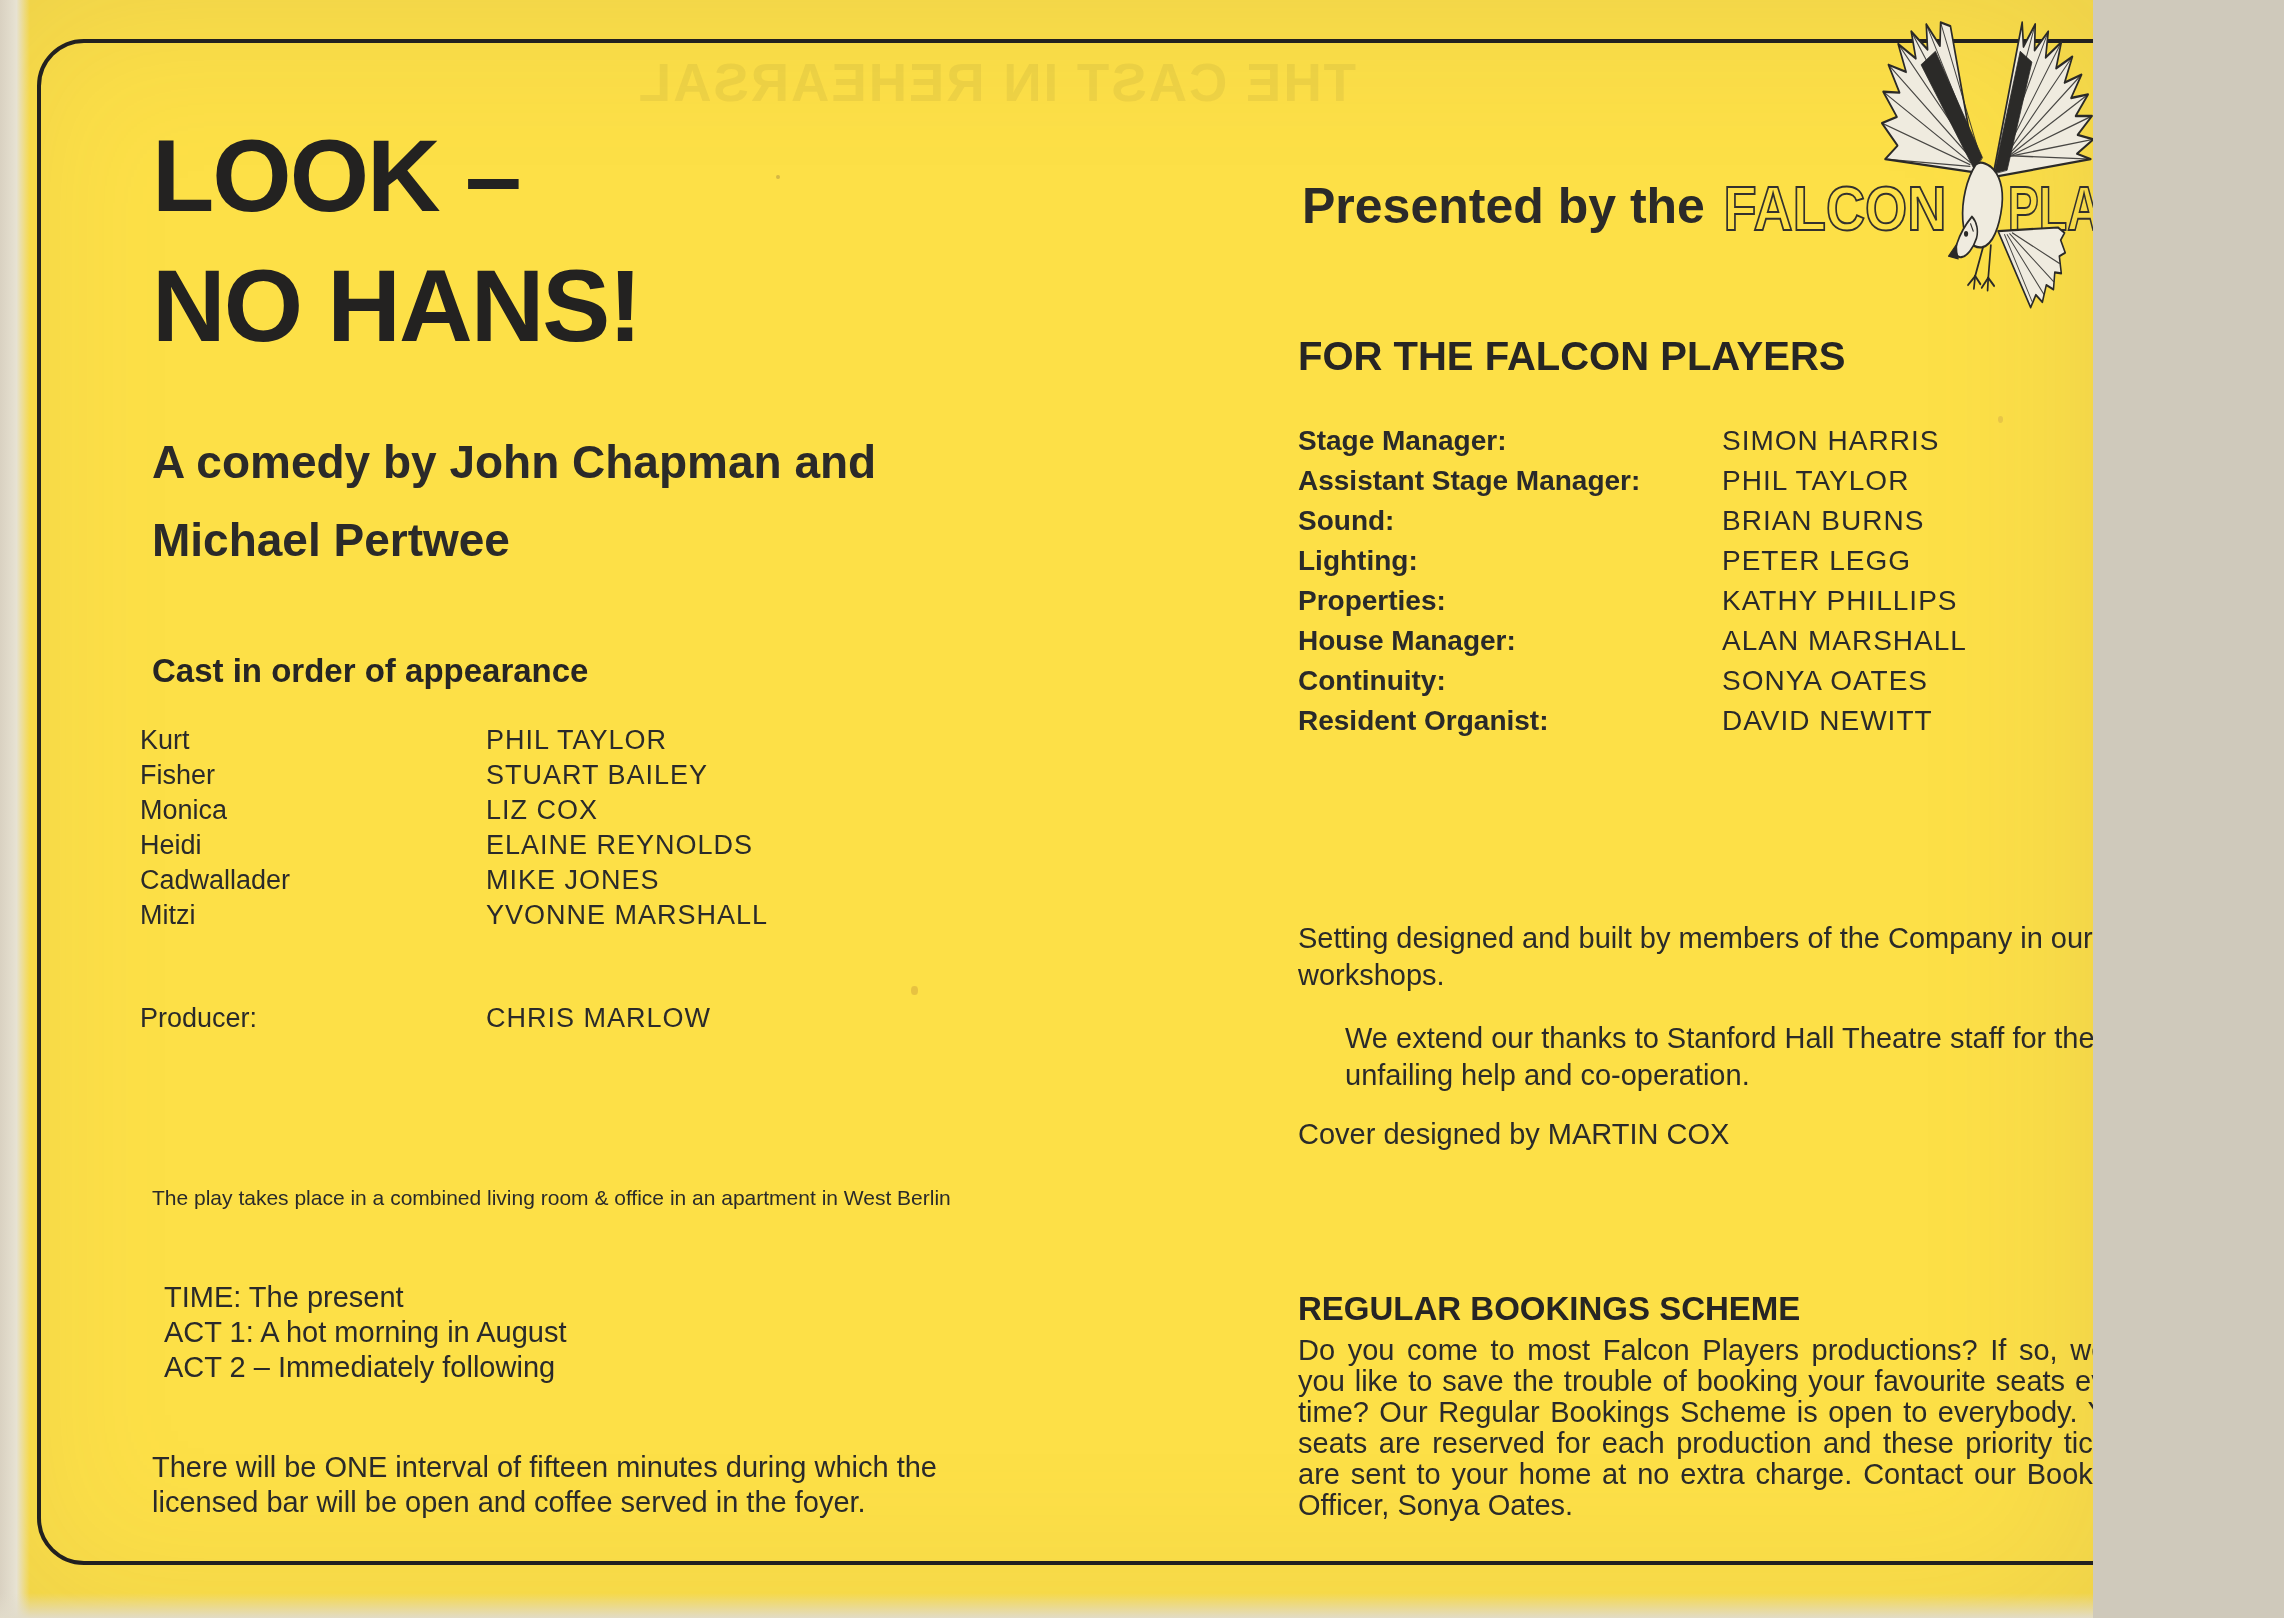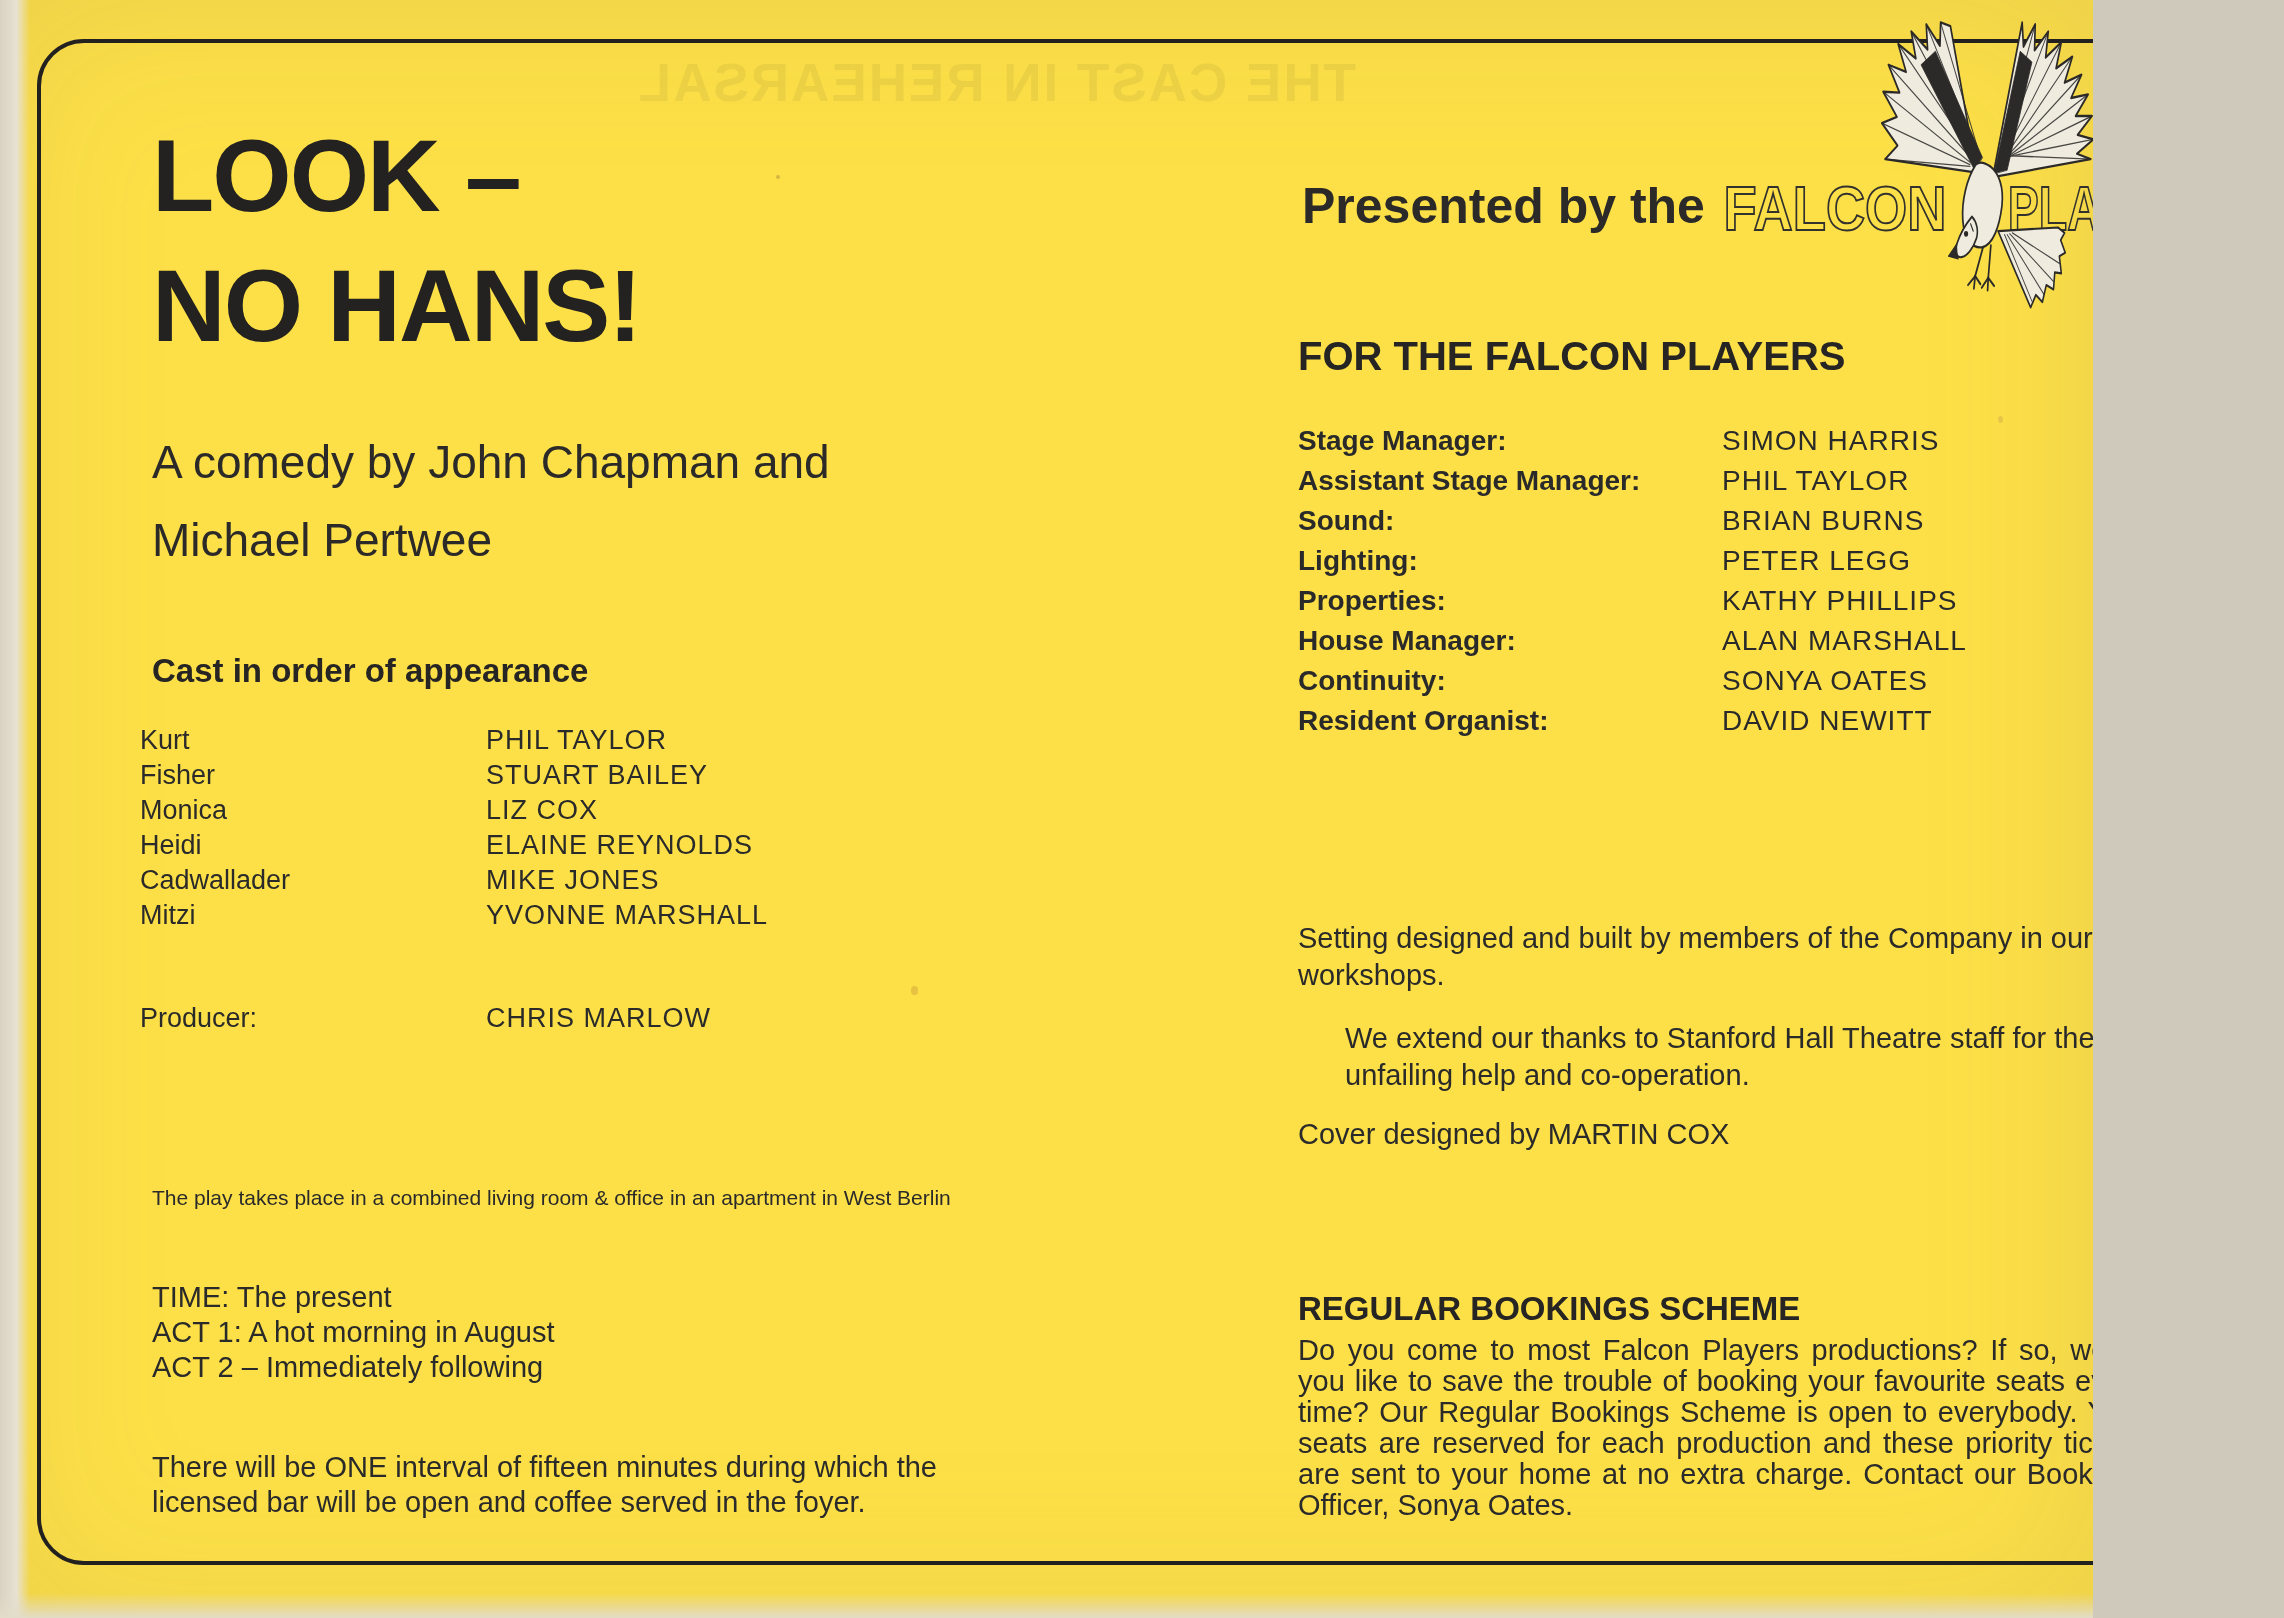--- a/index.html
+++ b/index.html
@@ -30,31 +30,31 @@
   .s1{left:911px;top:986px;width:6.5px;height:8.5px;background:rgba(214,170,60,.55);}
   .s2{left:1998px;top:416px;width:5.2px;height:6.5px;background:rgba(210,170,70,.45);}
   .s3{left:1438px;top:1305px;width:4.6px;height:5.9px;background:rgba(205,165,70,.4);}
   .s4{left:776px;top:175px;width:3.9px;height:3.9px;background:rgba(140,110,60,.35);}
 
   .abs{position:absolute;}
 
   
   .title{left:152px;top:111px;font-size:102px;font-weight:bold;
     letter-spacing:-2px;line-height:130px;color:#232221;white-space:nowrap;}
-  .subtitle{left:152px;top:423px;font-size:46px;font-weight:normal;
+  .subtitle{left:152px;top:423px;font-size:46px;font-weight:bold;
     line-height:78px;color:#2b2a29;white-space:nowrap;}
   .cast-heading{left:152px;top:652px;font-size:33px;font-weight:bold;color:#262524;}
   .cast-list{left:140px;top:723px;font-size:27px;line-height:35px;}
   .cast-row{display:flex;}
   .cast-role{width:346px;}
   .cast-actor{letter-spacing:1px;white-space:nowrap;}
   .producer-row{left:140px;top:1003px;font-size:27px;display:flex;}
   .location-note{left:152px;top:1172px;width:877px;font-size:21px;line-height:51px;}
   .time-block{left:152px;top:1280px;font-size:29px;line-height:35px;}
-  .time-block div{margin-bottom:0px;height:35px;}
+  .time-block div{margin-bottom:0px;height:35px;margin-left:12px;}
   .interval-note{left:152px;top:1450px;width:894px;font-size:29px;line-height:35px;}
 
   
   .presented{left:1302px;top:177px;font-size:50px;font-weight:bold;color:#2b2a29;white-space:nowrap;}
   .logo-svg{left:1696px;top:14.4px;width:561px;height:314px;}
   .for-heading{left:1298px;top:334px;font-size:40px;font-weight:bold;color:#262524;white-space:nowrap;}
   .crew-list{left:1298px;top:425px;font-size:28px;}
   .crew-row{display:flex;height:40px;align-items:flex-start;}
   .crew-role{width:424px;font-weight:bold;}
   .crew-name{letter-spacing:1px;white-space:nowrap;}

